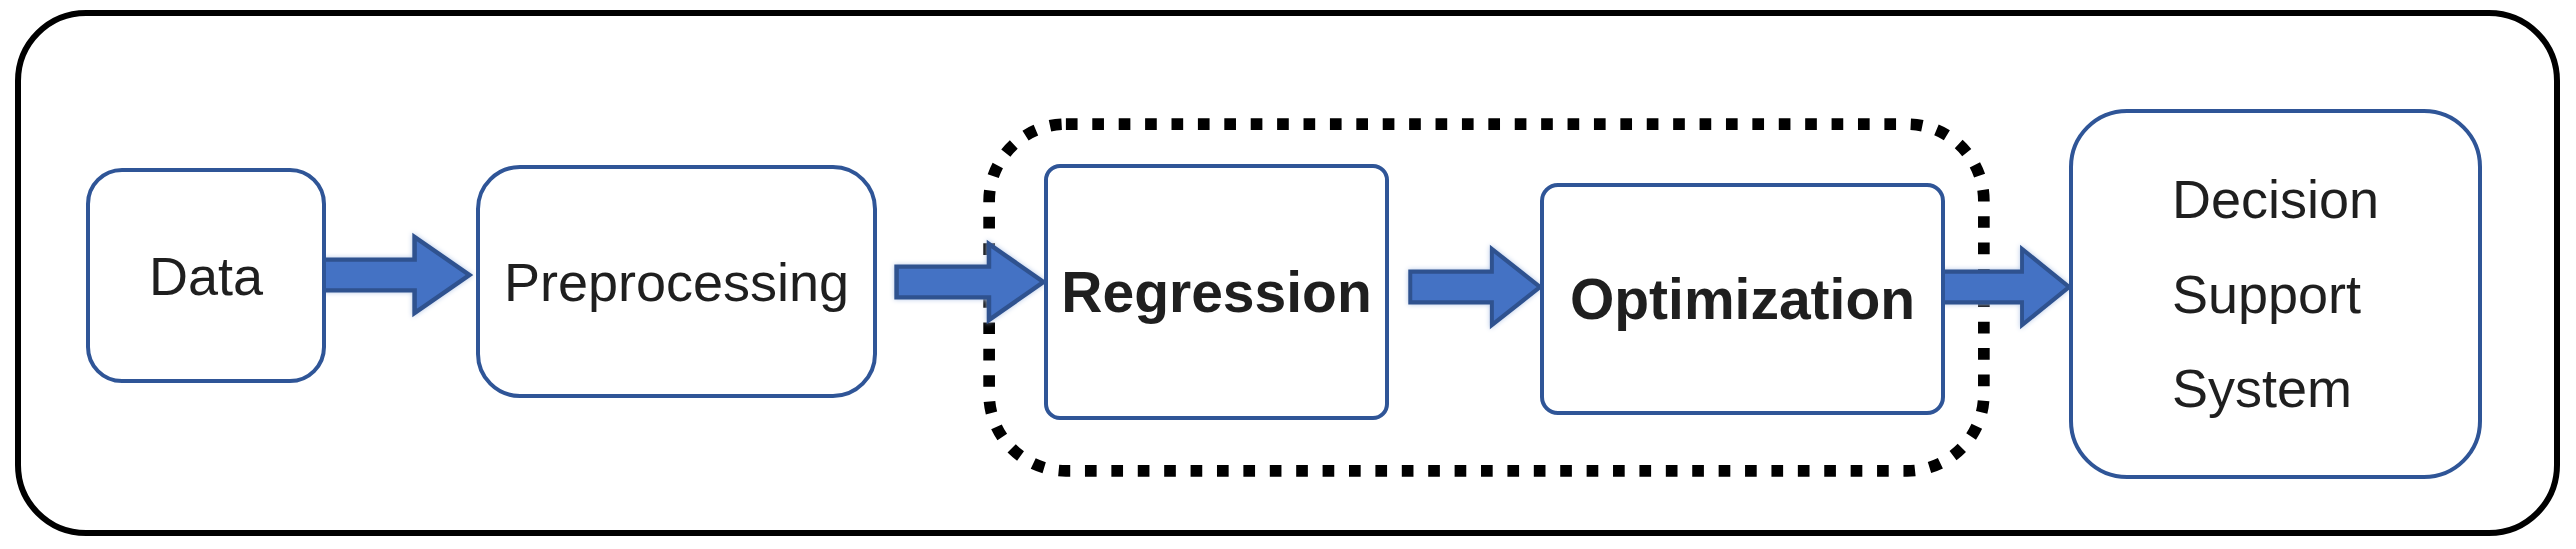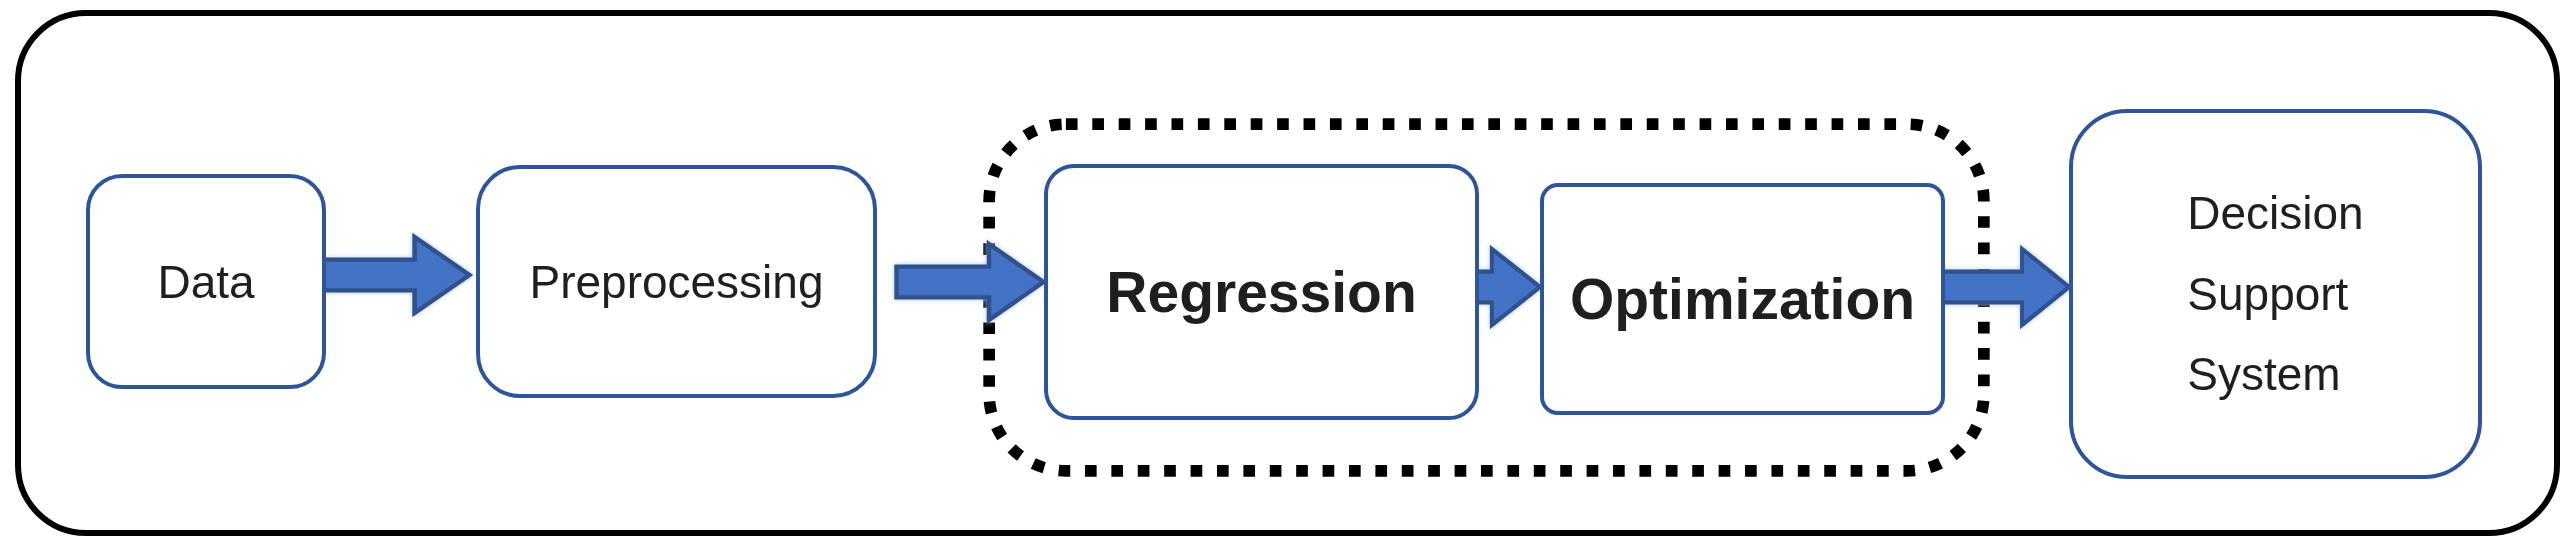--- a/index.html
+++ b/index.html
@@ -29,29 +29,29 @@
   .node {
     position: absolute;
     border: 4.9px solid #2F5597;
     border-radius: 37px;
     box-sizing: border-box;
     background: #ffffff;
     display: flex;
     align-items: center;
     justify-content: center;
     color: #1f1f1f;
-    font-size: 46px;
+    font-size: 54px;
     text-align: center;
     z-index: 3;
   }
   .node.bold { font-weight: bold; font-size: 57px; }
 
-  #node-data          { left: 86px;  top: 174px; width: 240px; height: 215px; border-radius: 36px; }
+  #node-data          { left: 86px;  top: 168px; width: 240px; height: 215px; border-radius: 36px; }
   #node-preprocessing { left: 476px;  top: 165px; width: 401px; height: 233px; border-radius: 44px; }
-  #node-regression    { left: 1044px; top: 164px; width: 435px; height: 256px; border-radius: 30px; }
+  #node-regression    { left: 1044px; top: 164px; width: 345px; height: 256px; border-radius: 16px; }
   #node-optimization  { left: 1540px; top: 183px; width: 405px; height: 232px; border-radius: 18px; }
   #node-dss           { left: 2069px; top: 109px; width: 413px; height: 370px; border-radius: 58px; }
 
   #node-dss .label {
     white-space: pre-line;
     line-height: 1.75;
     text-align: left;
   }
 
   

